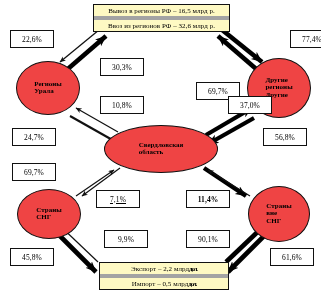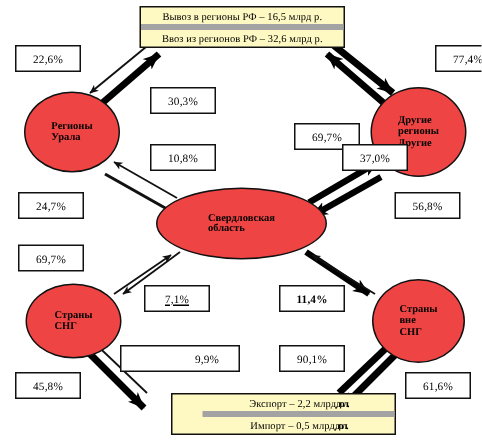--- a/index.html
+++ b/index.html
@@ -87,21 +87,21 @@
     <g>
       <line x1="226" y1="262" x2="268" y2="222" stroke="#000" stroke-width="4.6" marker-end="url(#thick)"></line>
     </g>
   </svg>
 
   <div class="flowbox" style="left:93px;top:4px;width:135px;">
     <div class="flowline">Вывоз в регионы РФ – 16,5 млрд р.</div>
     <div class="flowline sep">Ввоз из регионов РФ – 32,6 млрд р.</div>
   </div>
 
-  <div class="flowbox" style="left:114px;top:262px;width:128px;padding-left:20px;">
+  <div class="flowbox" style="left:99px;top:262px;width:128px;">
     <div class="flowline">
       <span>Экспорт – 2,2 млрд </span>
         <span class="cur">дол.</span>
     </div>
     <div class="flowline sep">
       <span>Импорт – 0,5 млрд </span>
         <span class="cur">дол.</span>
     </div>
   </div>
 
@@ -149,19 +149,19 @@
   <div class="pctbox" style="left:196px;top:58px;width:42px;height:16px;margin-top:24px;">69,7%</div>
   <div class="pctbox" style="left:100px;top:96px;width:42px;height:16px;">10,8%</div>
   <div class="pctbox" style="left:180px;top:96px;width:42px;height:16px;margin-left:48px;">37,0%</div>
 
   <div class="pctbox" style="left:12px;top:128px;width:42px;height:16px;">24,7%</div>
   <div class="pctbox" style="left:12px;top:163px;width:42px;height:16px;">69,7%</div>
   <div class="pctbox" style="left:263px;top:128px;width:42px;height:16px;">56,8%</div>
 
   <div class="pctbox" style="left:96px;top:190px;width:42px;height:16px;text-decoration:underline;">7,1%</div>
   <div class="pctbox" style="left:186px;top:190px;width:42px;height:16px;font-weight:bold;">11,4%</div>
-  <div class="pctbox" style="left:80px;top:230px;width:42px;height:16px;padding-left:36px;">9,9%</div>
+  <div class="pctbox" style="left:104px;top:230px;width:42px;height:16px;">9,9%</div>
   <div class="pctbox" style="left:186px;top:230px;width:42px;height:16px;">90,1%</div>
 
   <div class="pctbox" style="left:10px;top:248px;width:42px;height:16px;">45,8%</div>
   <div class="pctbox" style="left:270px;top:248px;width:42px;height:16px;">61,6%</div>
 
 </div>
 
 </body></html>

